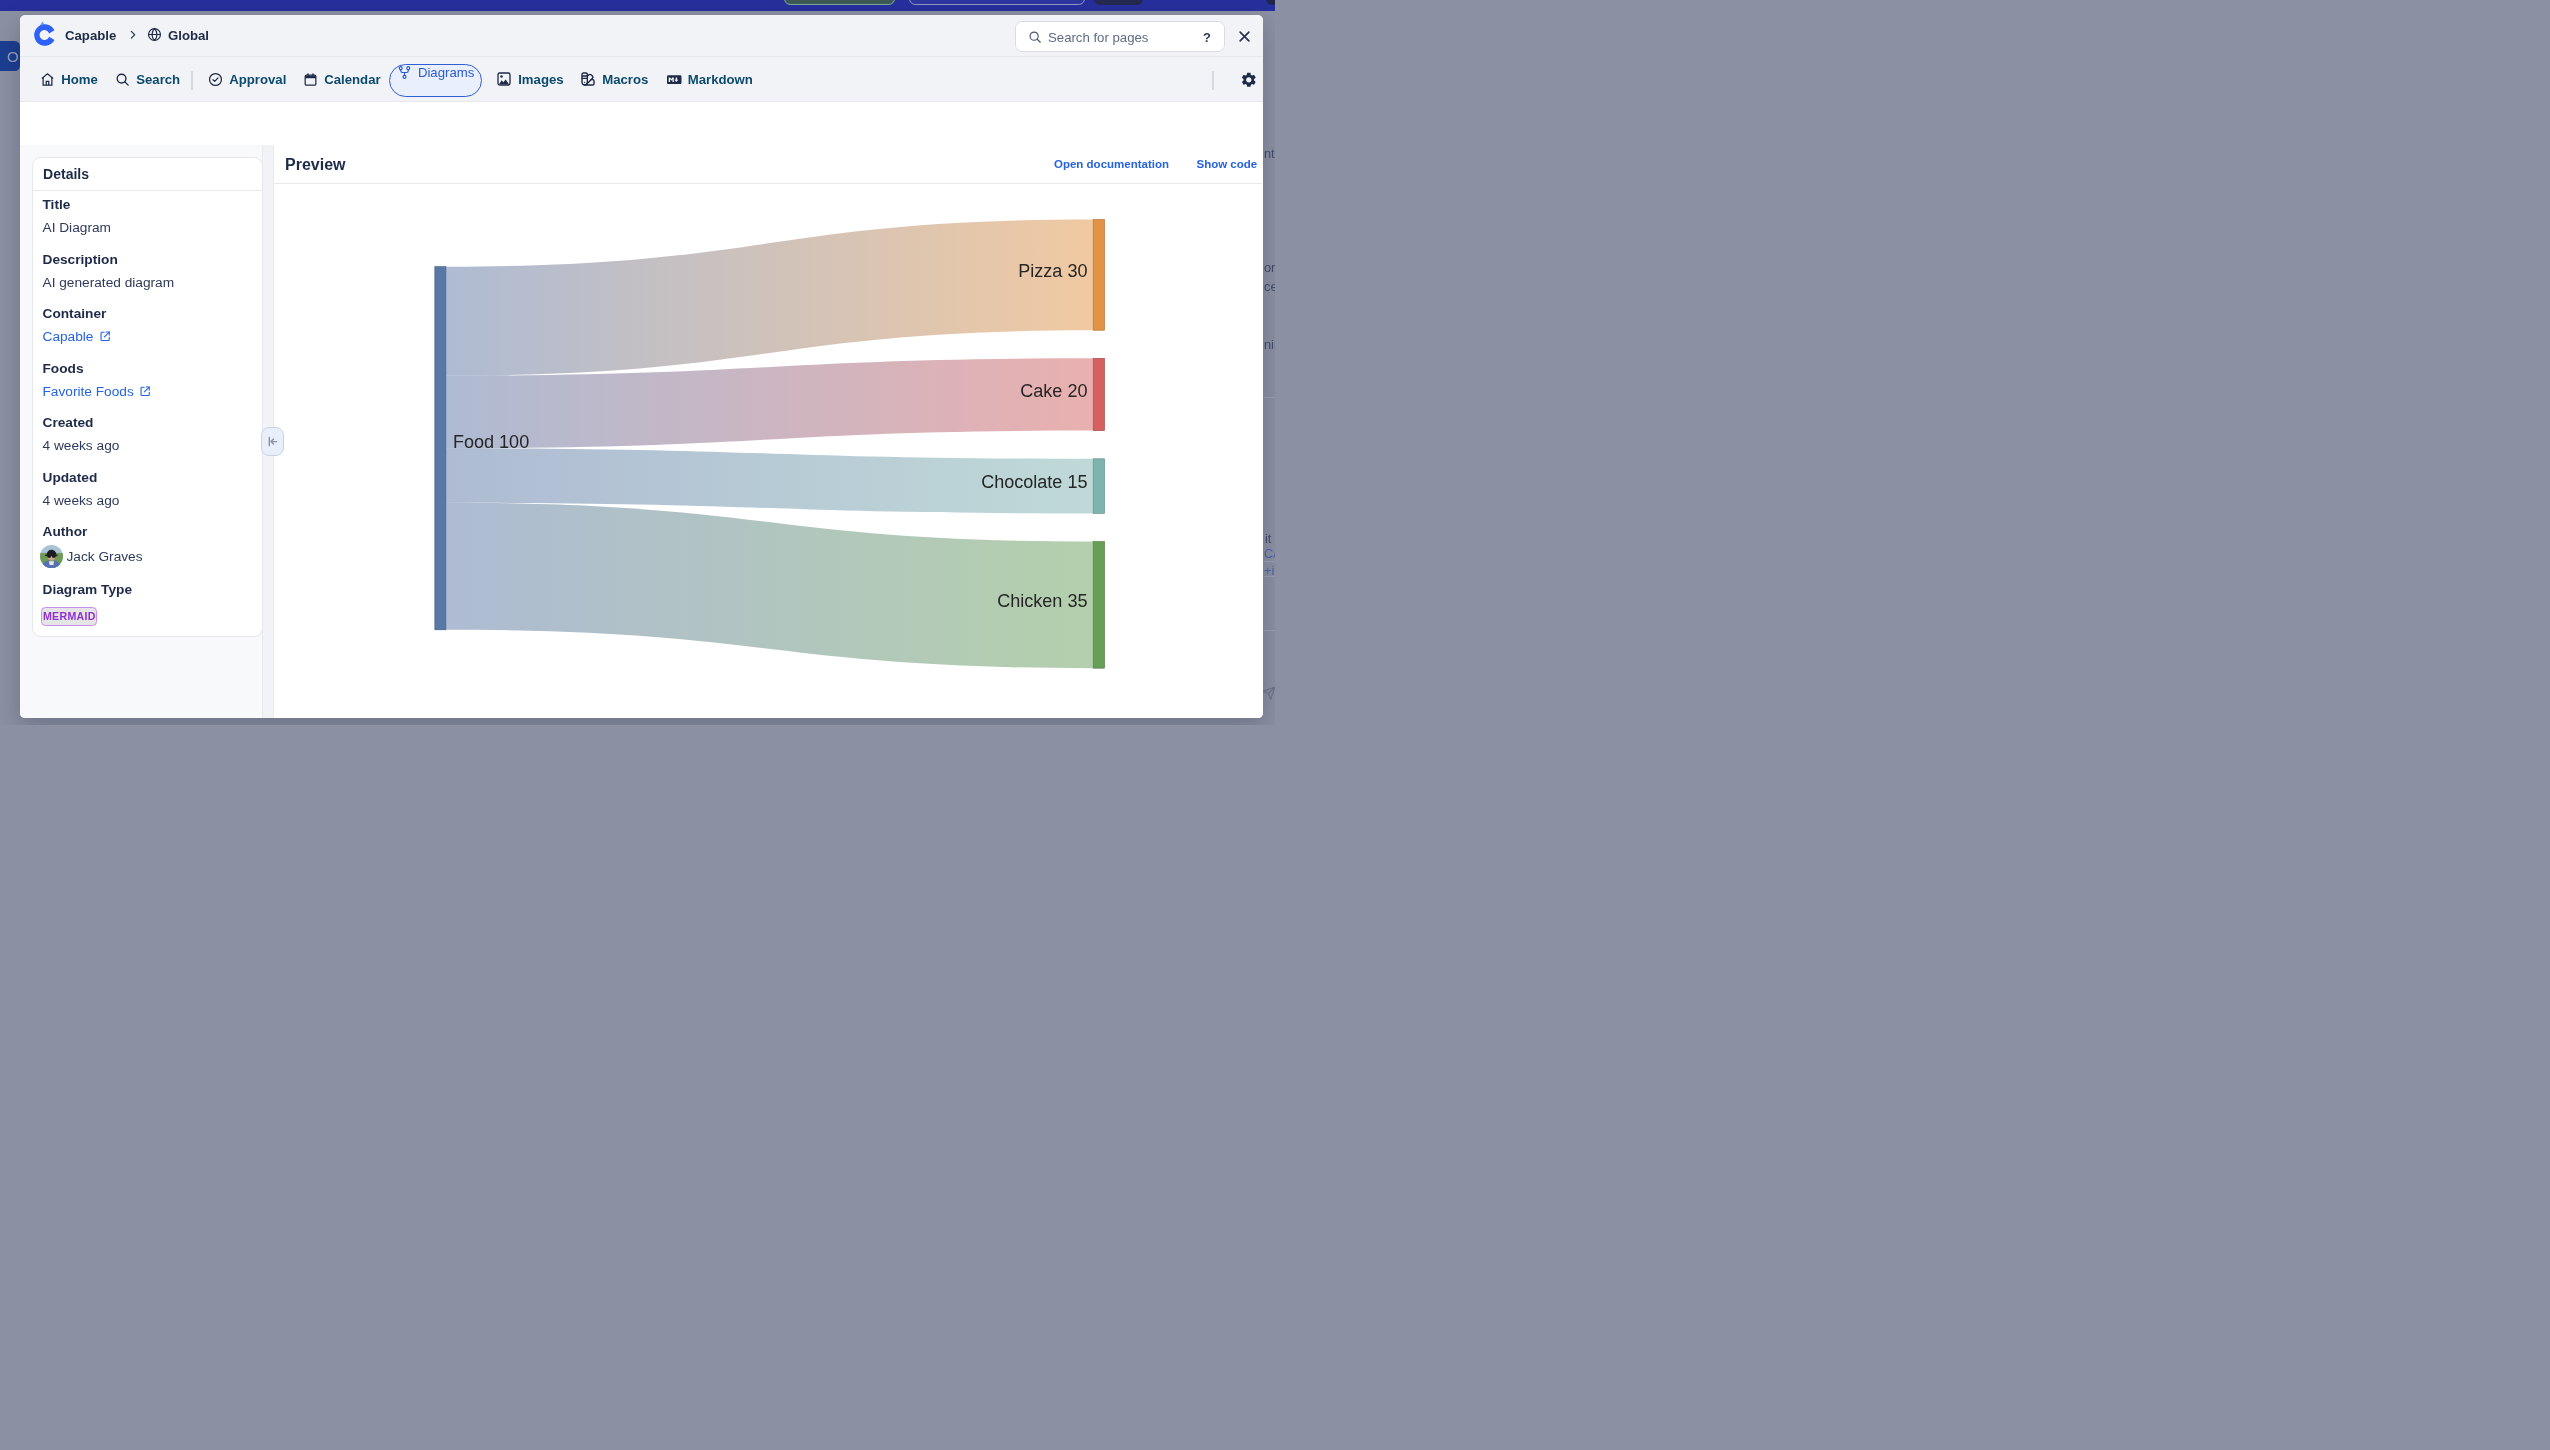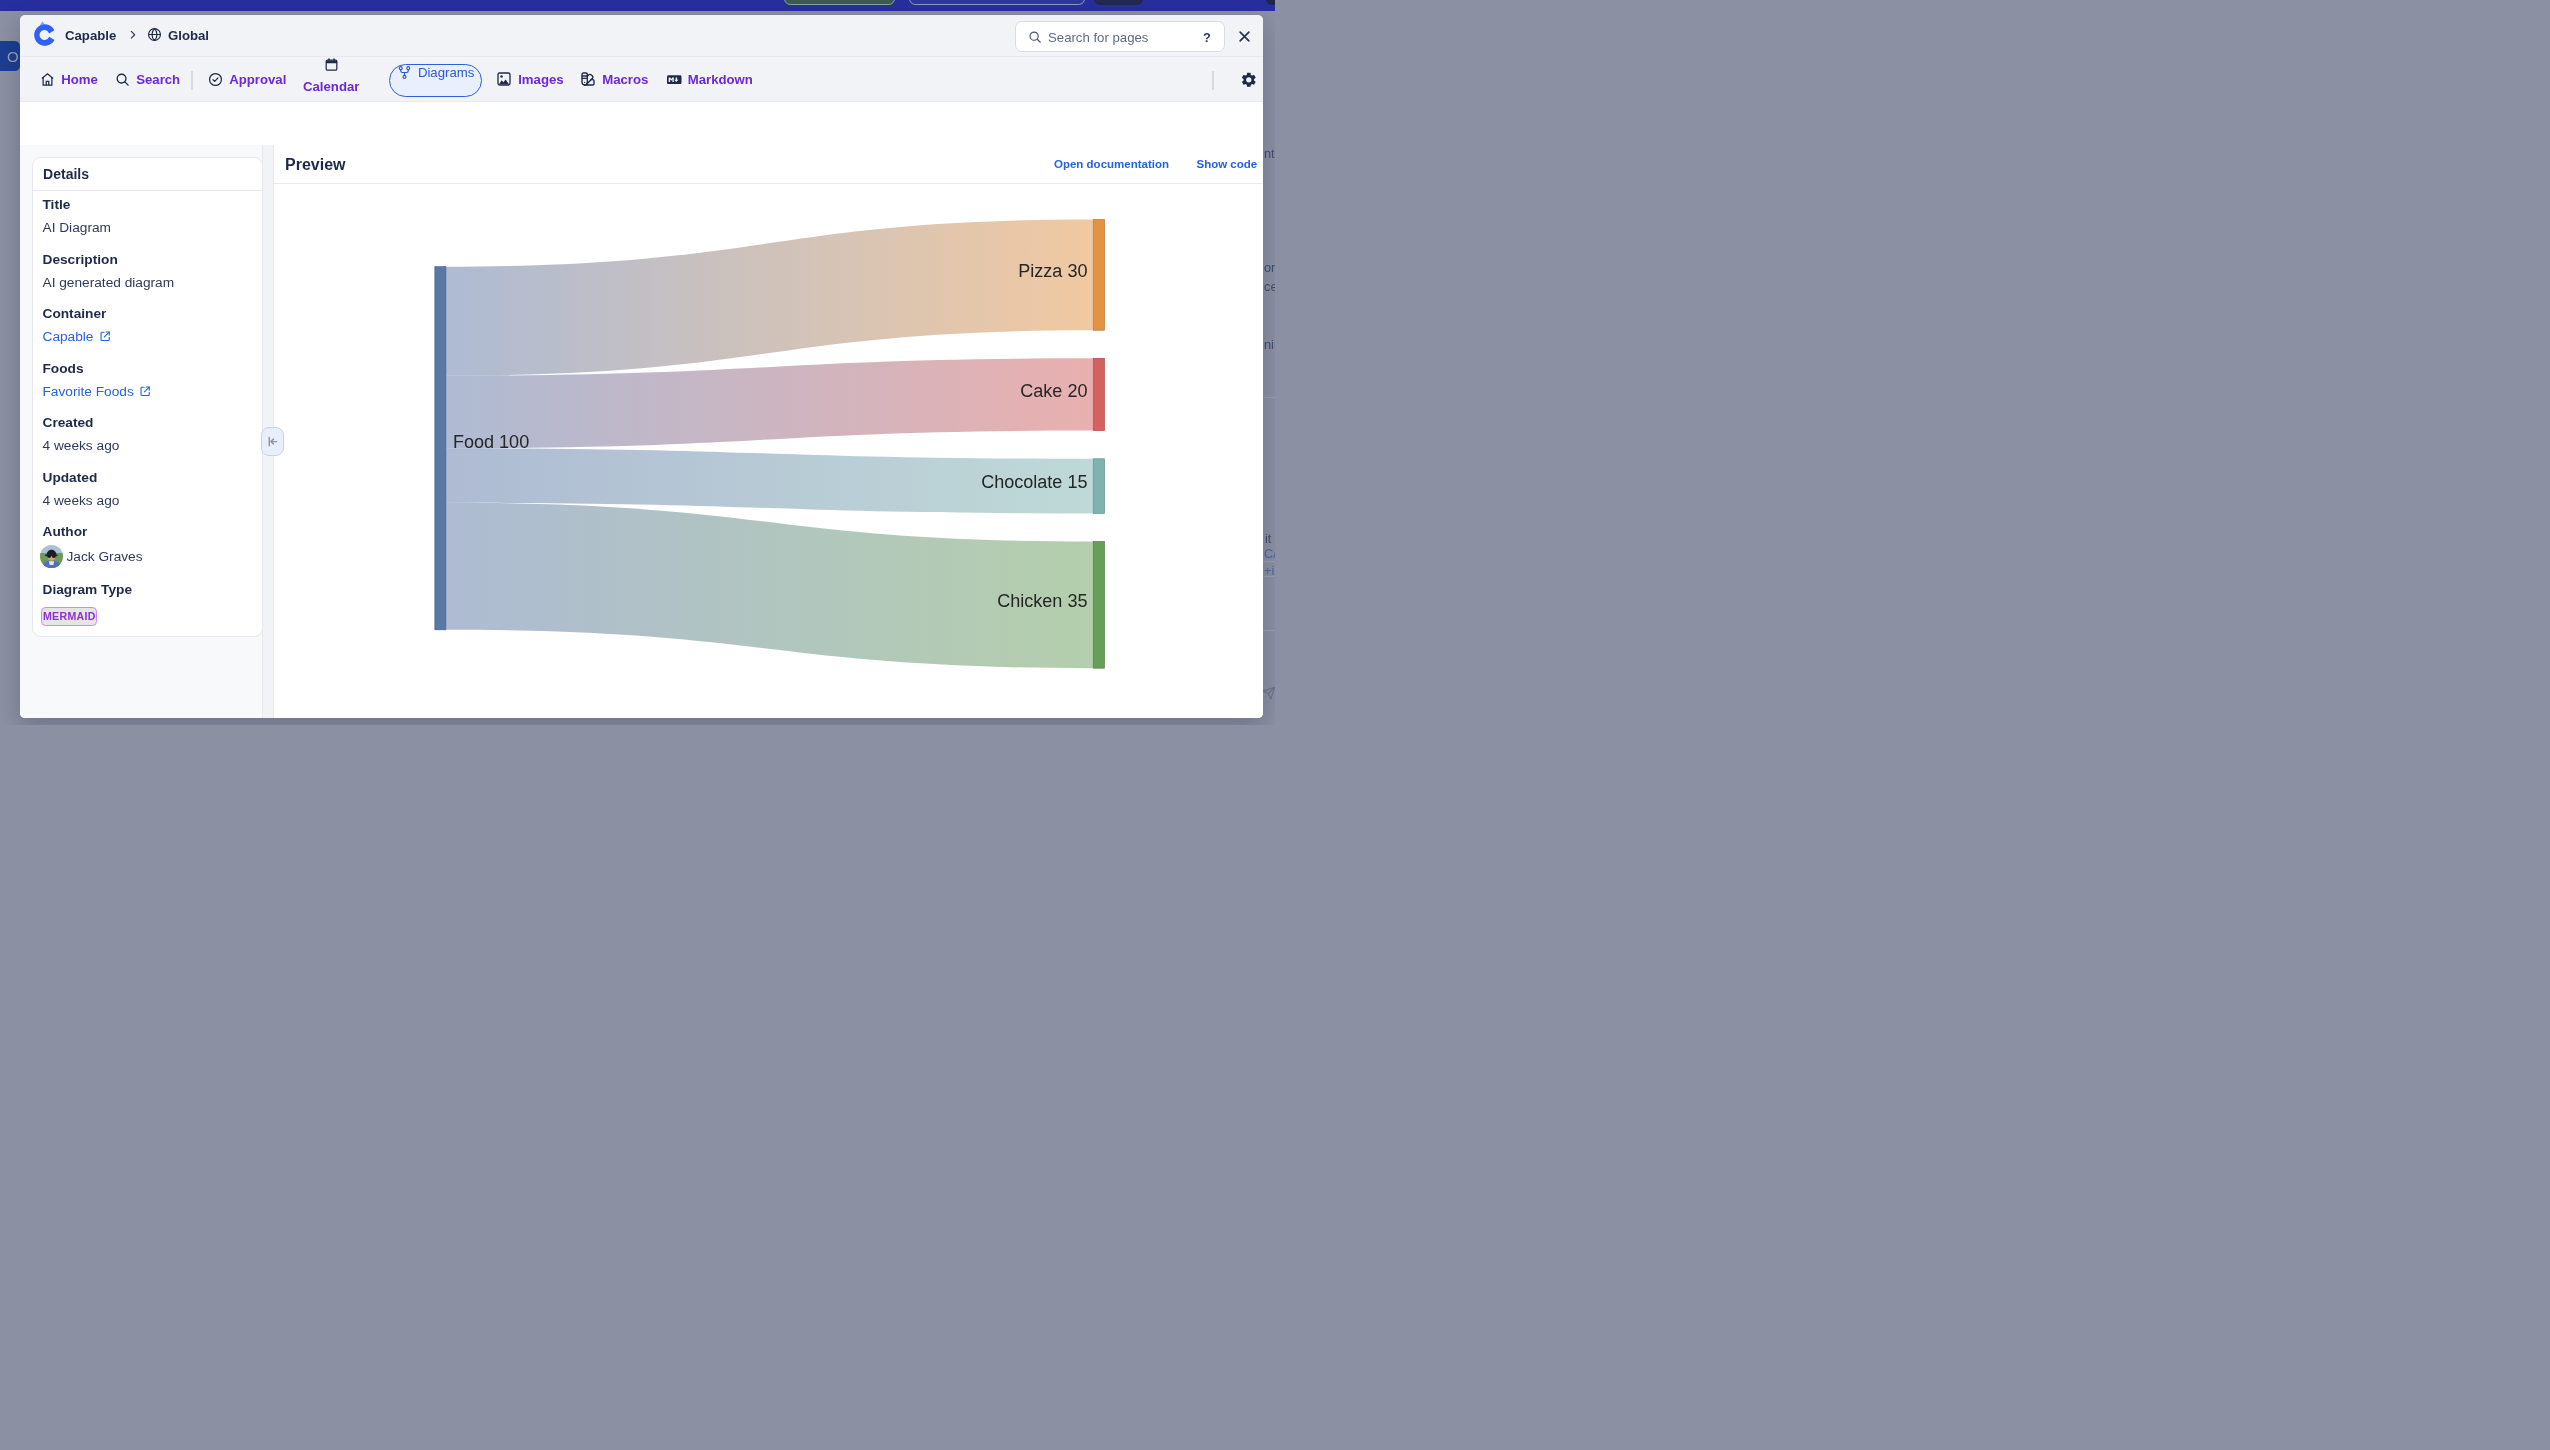--- a/index.html
+++ b/index.html
@@ -25,21 +25,21 @@
   .crumb-sep { position:absolute; left:107px; top:13.7px; width:11.5px; height:11.5px; }
   .globe { position:absolute; left:127px; top:12px; width:15px; height:15px; }
   .global { position:absolute; left:148px; top:12.3px; font-size:13.2px; font-weight:600; color:#1e2a47; }
 
   .searchbox { position:absolute; right:38px; top:5.7px; width:210px; height:31px; background:#fff; border:0.9px solid #d9dce2; border-radius:7px; }
   .searchbox svg { position:absolute; left:11.5px; top:8.4px; }
   .searchbox .ph { position:absolute; left:32px; top:7.5px; font-size:13.2px; color:#5f6b82; }
   .searchbox .q { position:absolute; right:13.2px; top:7.5px; font-size:12.8px; color:#2c3856; font-weight:600; }
   .xclose { position:absolute; right:10.6px; top:13.2px; width:15px; height:15px; }
 
-  .nav { position:absolute; top:0; height:44px; display:flex; align-items:center; gap:6.2px; font-size:13.2px; font-weight:600; color:#6d28d9; }
+  .nav { position:absolute; top:0; height:44px; display:flex; align-items:center; gap:6.2px; font-size:13.2px; font-weight:600; color:#0c4a6e; }
   .nav svg { flex:0 0 auto; }
   .vdiv { position:absolute; top:13.2px; width:1.8px; height:19.4px; background:#d6d9e0; }
   .pill { position:absolute; left:369px; top:7px; width:93px; height:33px; border:1.5px solid #2f5fd6; background:#e9effc; border-radius:16.7px; display:flex; justify-content:center; gap:6.2px; color:#2b5ad1; font-size:13.2px; font-weight:500; }
   .gear { position:absolute; right:5.7px; top:13.2px; width:17.6px; height:17.6px; }
 
   .backbtn { position:absolute; left:10px; top:4.4px; width:79px; height:34px; background:#e7eefb; border-radius:8.8px; display:flex; align-items:center; justify-content:center; gap:7px; color:#2957d8; font-size:13.7px; font-weight:500; }
   .pagetitle { position:absolute; left:101px; top:9.7px; font-size:18px; font-weight:700; color:#1e2a47; }
 
   .card { position:absolute; left:11.5px; top:11.5px; width:231px; height:480px; background:#fff; border:0.9px solid #e5e7ec; border-radius:8.8px; }
   .card h3 { position:absolute; left:10.6px; top:8px; font-size:14px; font-weight:700; color:#1e2a47; }
@@ -131,21 +131,21 @@
         <span>Search</span>
       </div>
       <div class="vdiv" style="left:171px;"></div>
       <div class="nav" style="left:188px;">
         <svg width="15" height="15" viewBox="0 0 24 24" fill="none" stroke="#1e2a47" stroke-width="2">
           <circle cx="12" cy="12" r="9.5"></circle>
           <path d="M8 12.3l2.7 2.7 5.3-5.5" stroke-linecap="round" stroke-linejoin="round"></path>
         </svg>
         <span>Approval</span>
       </div>
-      <div class="nav" style="left:283px;flex-direction:column;">
+      <div class="nav" style="left:283px;">
         <svg width="15" height="15" viewBox="0 0 24 24" fill="none" stroke="#1e2a47" stroke-width="2">
           <rect x="3.5" y="5" width="17" height="16" rx="2"></rect>
           <path d="M4.2 5.8h15.6c.7 0 1.2.5 1.2 1.2V10H3.5V7c0-.7.5-1.2.7-1.2z" fill="#1e2a47" stroke="none"></path>
           <path d="M8 2.5V6M16 2.5V6" stroke-width="2.4"></path>
         </svg>
         <span>Calendar</span>
       </div>
       <div class="pill">
         <svg width="15" height="15" viewBox="0 0 24 24" fill="none" stroke="#2b5ad1" stroke-width="1.9">
           <circle cx="6" cy="5" r="2.3"></circle>

